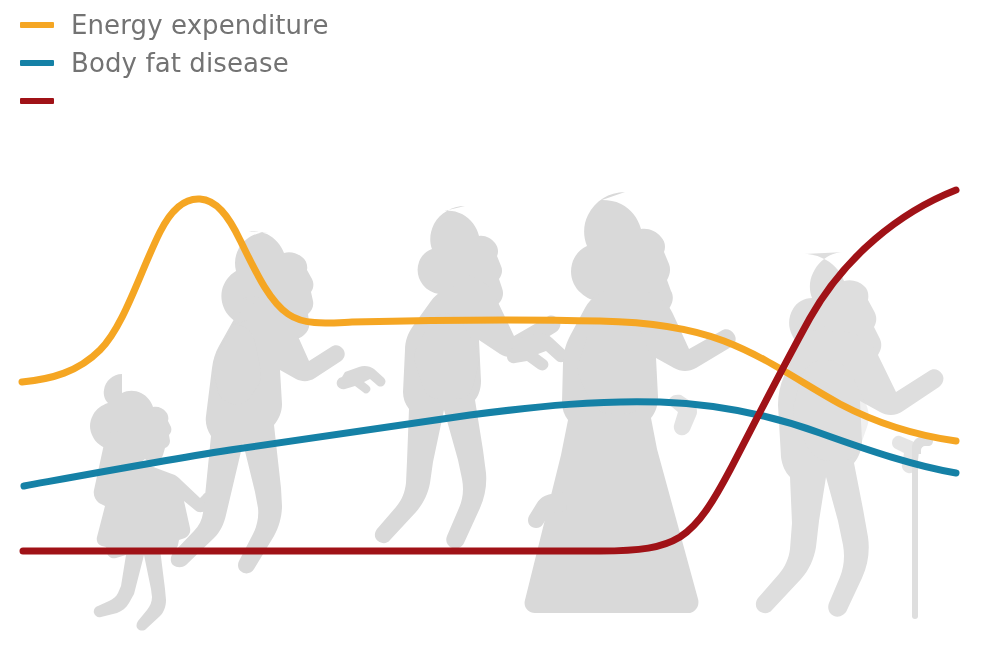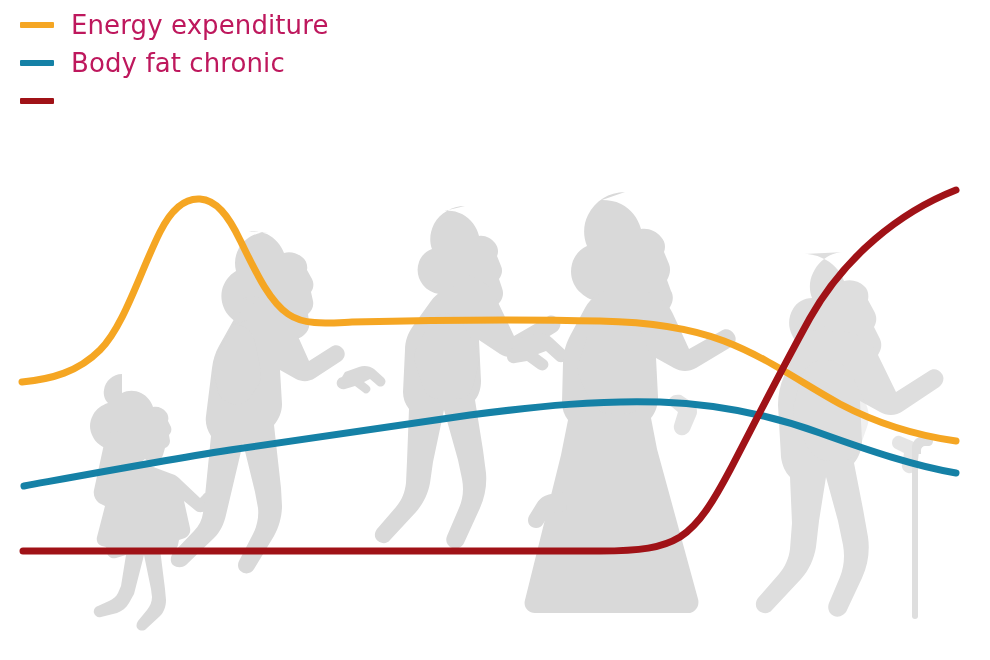--- a/index.html
+++ b/index.html
@@ -36,21 +36,21 @@
   }
   .legend-swatch {
     width: 34px;
     height: 6px;
     border-radius: 1px;
     flex: 0 0 auto;
     margin-right: 17px;
   }
   .legend-label {
     font-size: 26px;
-    color: #be185d;
+    color: #737373;
     line-height: 1;
     white-space: nowrap;
     letter-spacing: 0.1px;
   }
 
   
   #plot {
     position: absolute;
     left: 0;
     top: 0;
@@ -82,21 +82,21 @@
 
   <div id="legend">
 
     <div class="legend-item">
       <span class="legend-swatch" style="background:#F5A623"></span>
       <span class="legend-label">Energy expenditure</span>
     </div>
 
     <div class="legend-item">
       <span class="legend-swatch" style="background:#1581A6"></span>
-      <span class="legend-label">Body fat chronic</span>
+      <span class="legend-label">Body fat disease</span>
     </div>
 
     <div class="legend-item">
       <span class="legend-swatch" style="background:#A01217"></span>
     </div>
 
   </div>
 
   <div id="plot">
 

